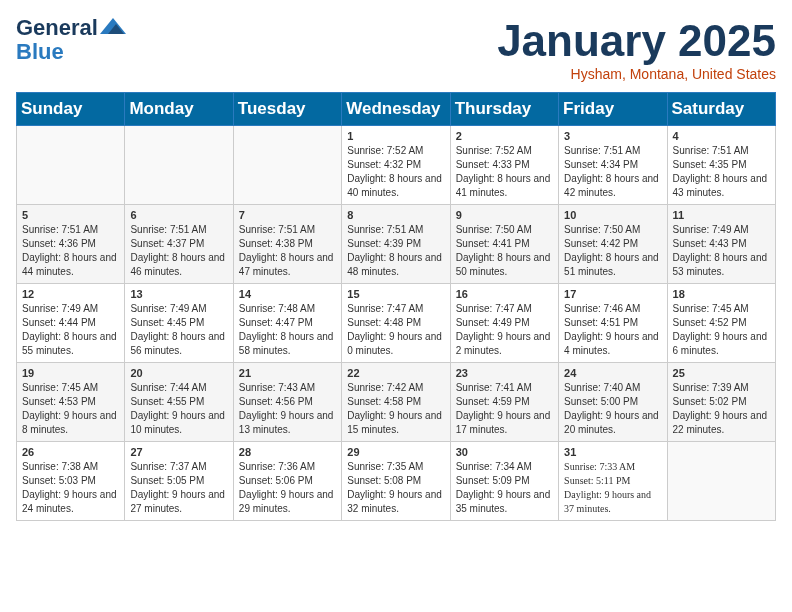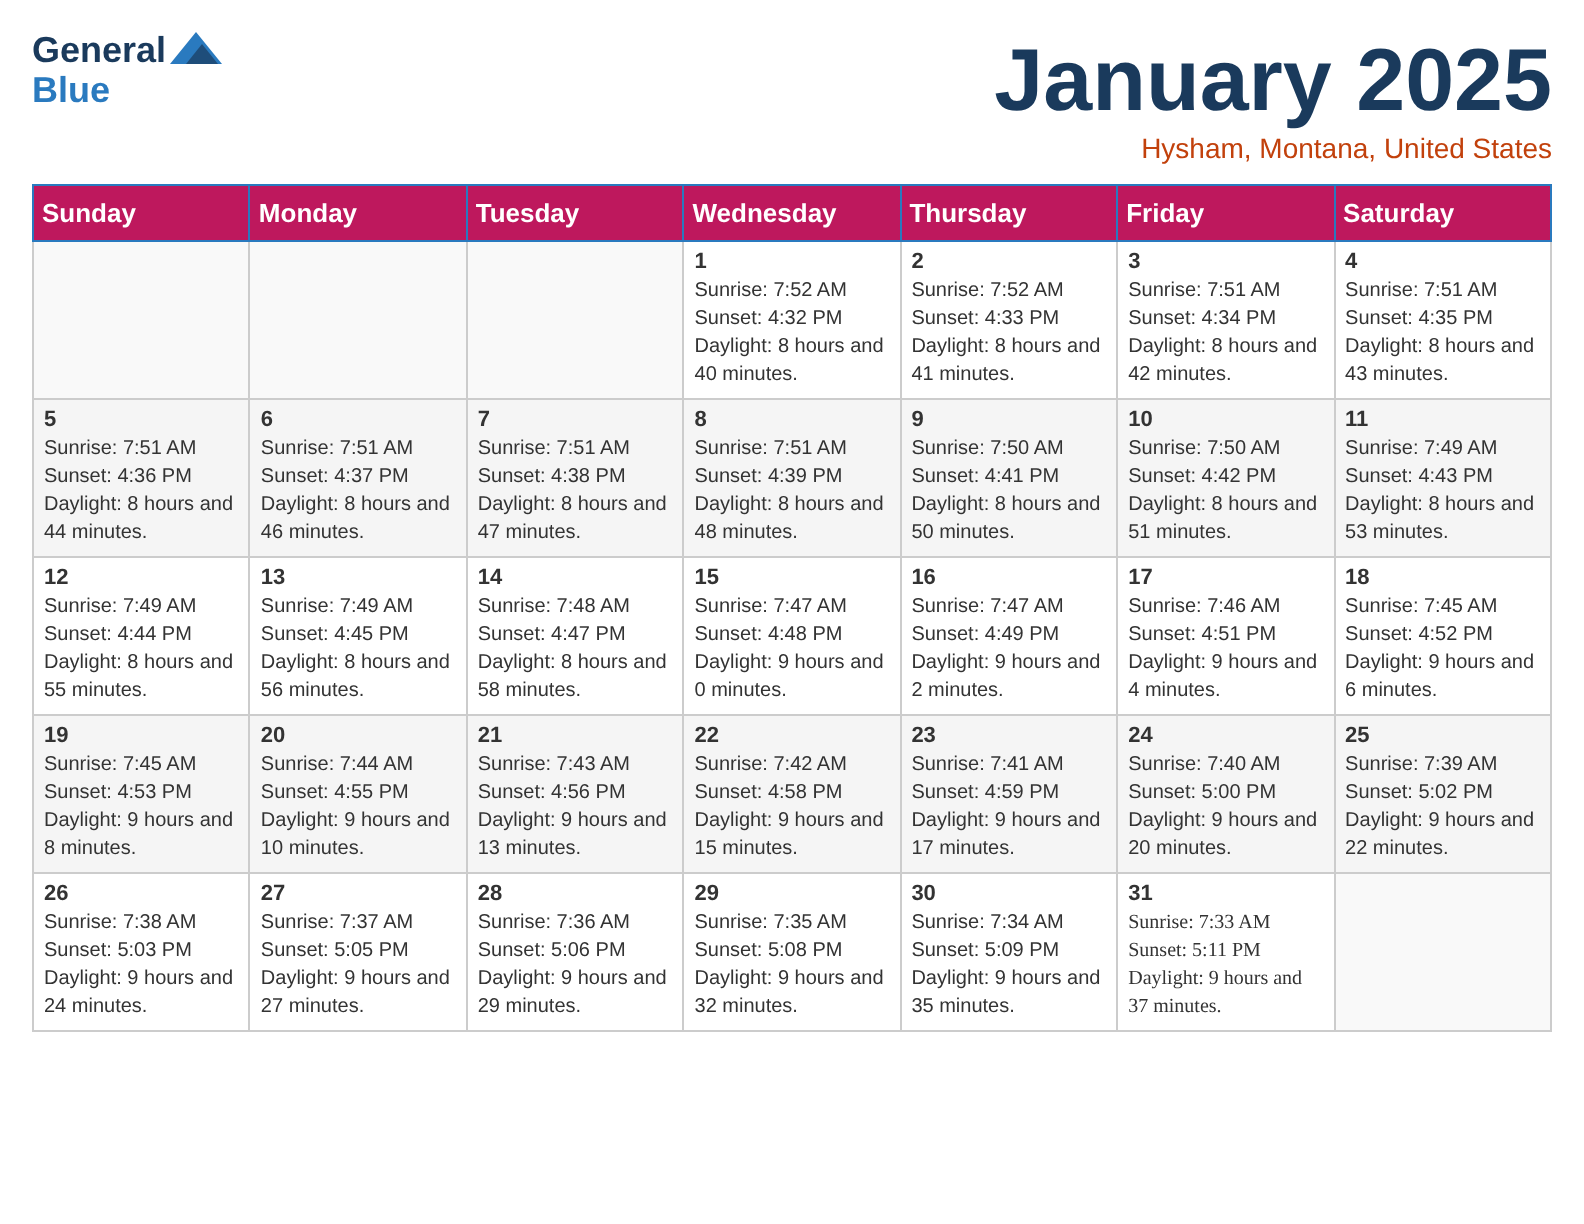--- a/index.html
+++ b/index.html
@@ -15,21 +15,21 @@
       justify-content: space-between;
       align-items: flex-start;
       margin-bottom: 10px;
     }
     .logo {
       display: flex;
       flex-direction: column;
       align-items: flex-start;
     }
     .logo-text {
-      font-size: 18px;
+      font-size: 22px;
       font-weight: bold;
       color: #1a3a5c;
       line-height: 1.1;
     }
     .logo-blue {
       color: #2a7abf;
     }
     .title-block {
       text-align: right;
     }
@@ -41,23 +41,23 @@
     .subtitle {
       font-size: 14px;
       color: #c2410c;
     }
     .calendar {
       width: 100%;
       border-collapse: collapse;
       border: 1px solid #ccc;
     }
     .calendar th {
-      background: #be185d;
+      background: #0369a1;
       color: #fff;
-      font-size: 13px;
+      font-size: 17px;
       font-weight: bold;
       padding: 6px 4px;
       text-align: left;
       border: 1px solid #2a7abf;
     }
     .calendar td {
       vertical-align: top;
       border: 1px solid #ccc;
       padding: 4px 5px;
       width: calc(100% / 7);

